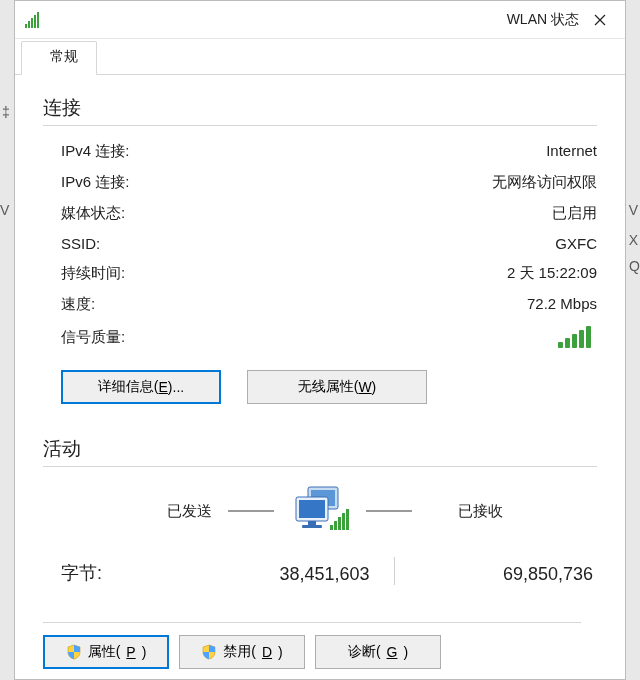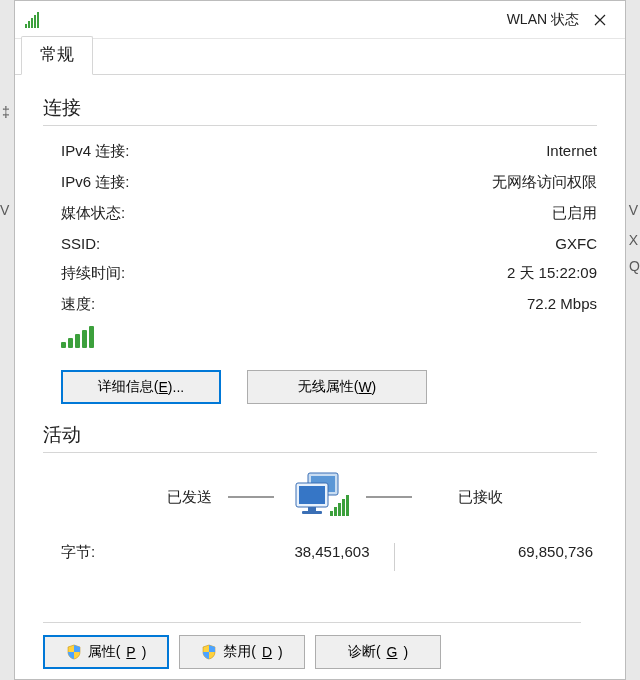--- a/index.html
+++ b/index.html
@@ -48,27 +48,27 @@
   }
 
   .tabs {
     height: 36px;
     border-bottom: 1px solid #d6d6d6;
     display: flex; align-items: flex-end;
     padding-left: 6px;
     background: #fff;
   }
   .tab {
-    padding: 6px 18px 8px 18px;
+    padding: 6px 18px 8px 28px;
     border: 1px solid #d6d6d6;
     border-bottom: 1px solid #fff;
     margin-bottom: -1px;
     background: #fff;
     border-radius: 2px 2px 0 0;
-    font-size: 17px;
+    font-size: 14px;
   }
 
   .content {
     padding: 20px 28px 14px 28px;
   }
 
   .group-title { font-size: 19px; margin-bottom: 4px; }
   .group-line { border: none; border-top: 1px solid #d6d6d6; margin: 4px 0 10px 0; }
 
   .row {
@@ -98,37 +98,37 @@
     border: 1px solid #adadad;
     padding: 0 18px;
     font-size: 14px;
     font-family: inherit;
     cursor: pointer;
     min-width: 160px;
   }
   .btn.focus { outline: 1px solid #0078d7; outline-offset: -1px; box-shadow: 0 0 0 1px #0078d7 inset; }
 
   .activity {
-    margin-top: 18px;
+    margin-top: 32px;
   }
   .act-vis {
     display: flex; align-items: center; justify-content: center;
     gap: 16px;
     padding: 8px 0 6px 0;
   }
   .act-label { font-size: 15px; width: 140px; }
   .act-label.left { text-align: right; }
   .act-label.right { text-align: left; padding-left: 30px; }
   .dash { width: 46px; border-top: 2px solid #9a9a9a; }
   .pc-icon { width: 60px; height: 52px; position: relative; }
 
   .bytes-row {
-    display: flex; align-items: flex-start;
+    display: flex; align-items: flex-end;
     padding: 14px 0 6px 18px;
-    font-size: 15px;
+    font-size: 18px;
   }
   .bytes-row .bl { width: 110px; }
   .bytes-row .bv { flex:1; text-align: right; padding-right: 24px; }
   .bytes-row .sep { width: 1px; height: 28px; background: #cfcfcf; }
   .bytes-row .br { flex:1; text-align: right; padding-right: 4px; }
 
   .footer {
     position: absolute;
     left: 0; right: 0;
     bottom: 0;
@@ -213,20 +213,21 @@
     </div>
     <div class="row">
       <span class="label">持续时间:</span>
       <span class="value">2 天 15:22:09</span>
     </div>
     <div class="row">
       <span class="label">速度:</span>
       <span class="value">72.2 Mbps</span>
     </div>
     <div class="sigq-row">
+      <span class="label">信号质量:</span>
       <span class="sigq-big">
         <span style="height:6px"></span>
         <span style="height:10px"></span>
         <span style="height:14px"></span>
         <span style="height:18px"></span>
         <span style="height:22px"></span>
       </span>
     </div>
 
     <div class="btn-row">

